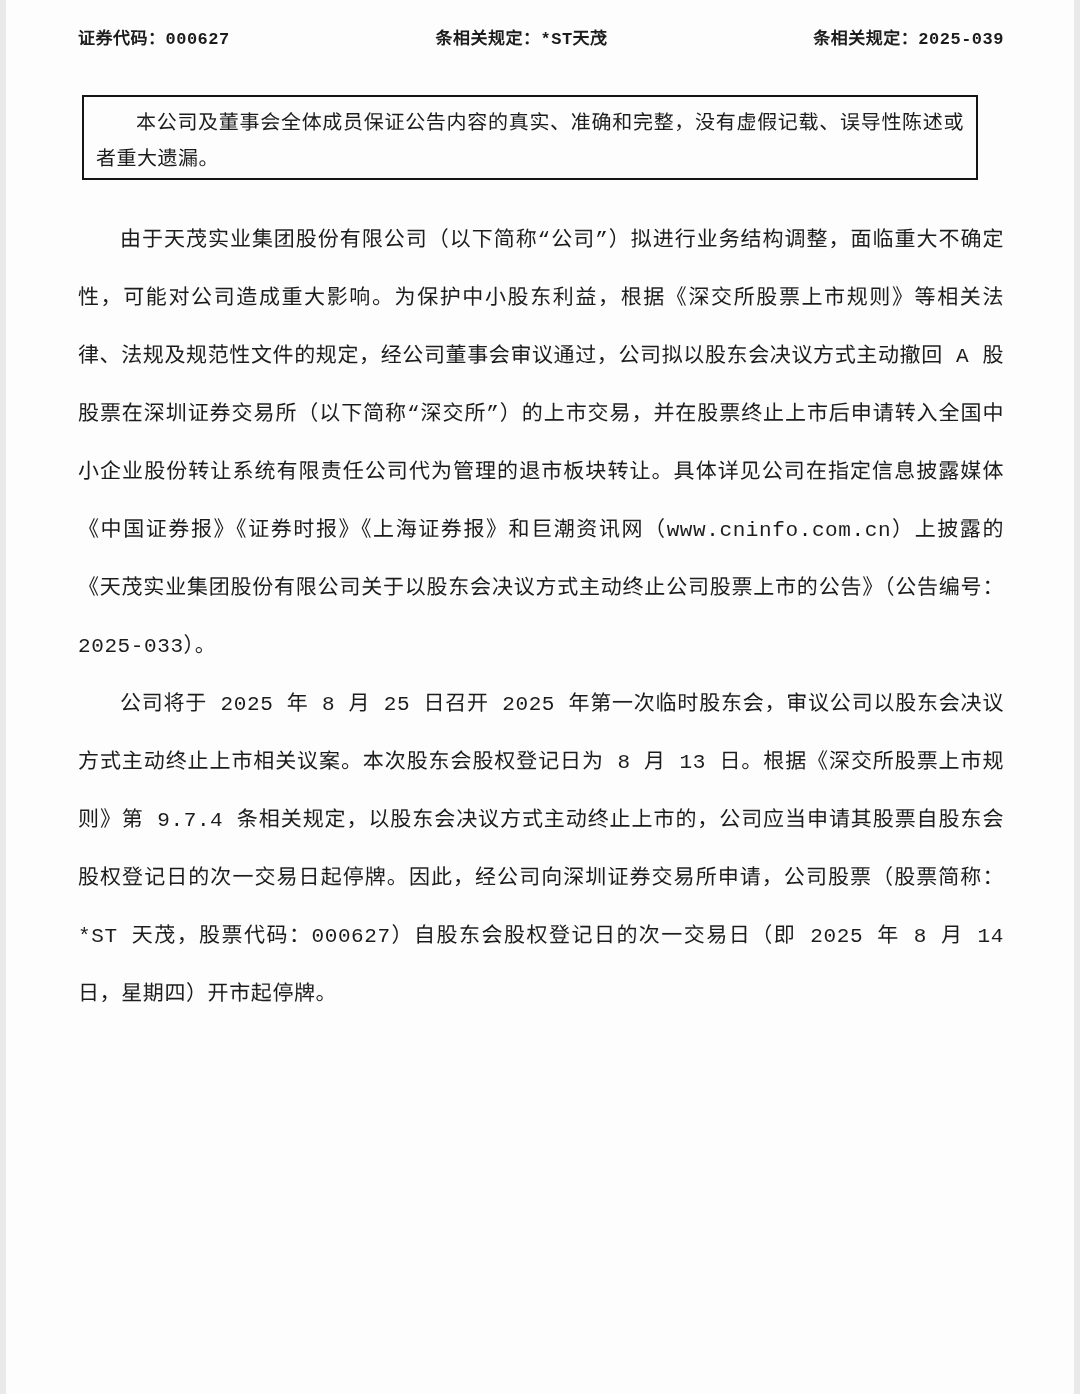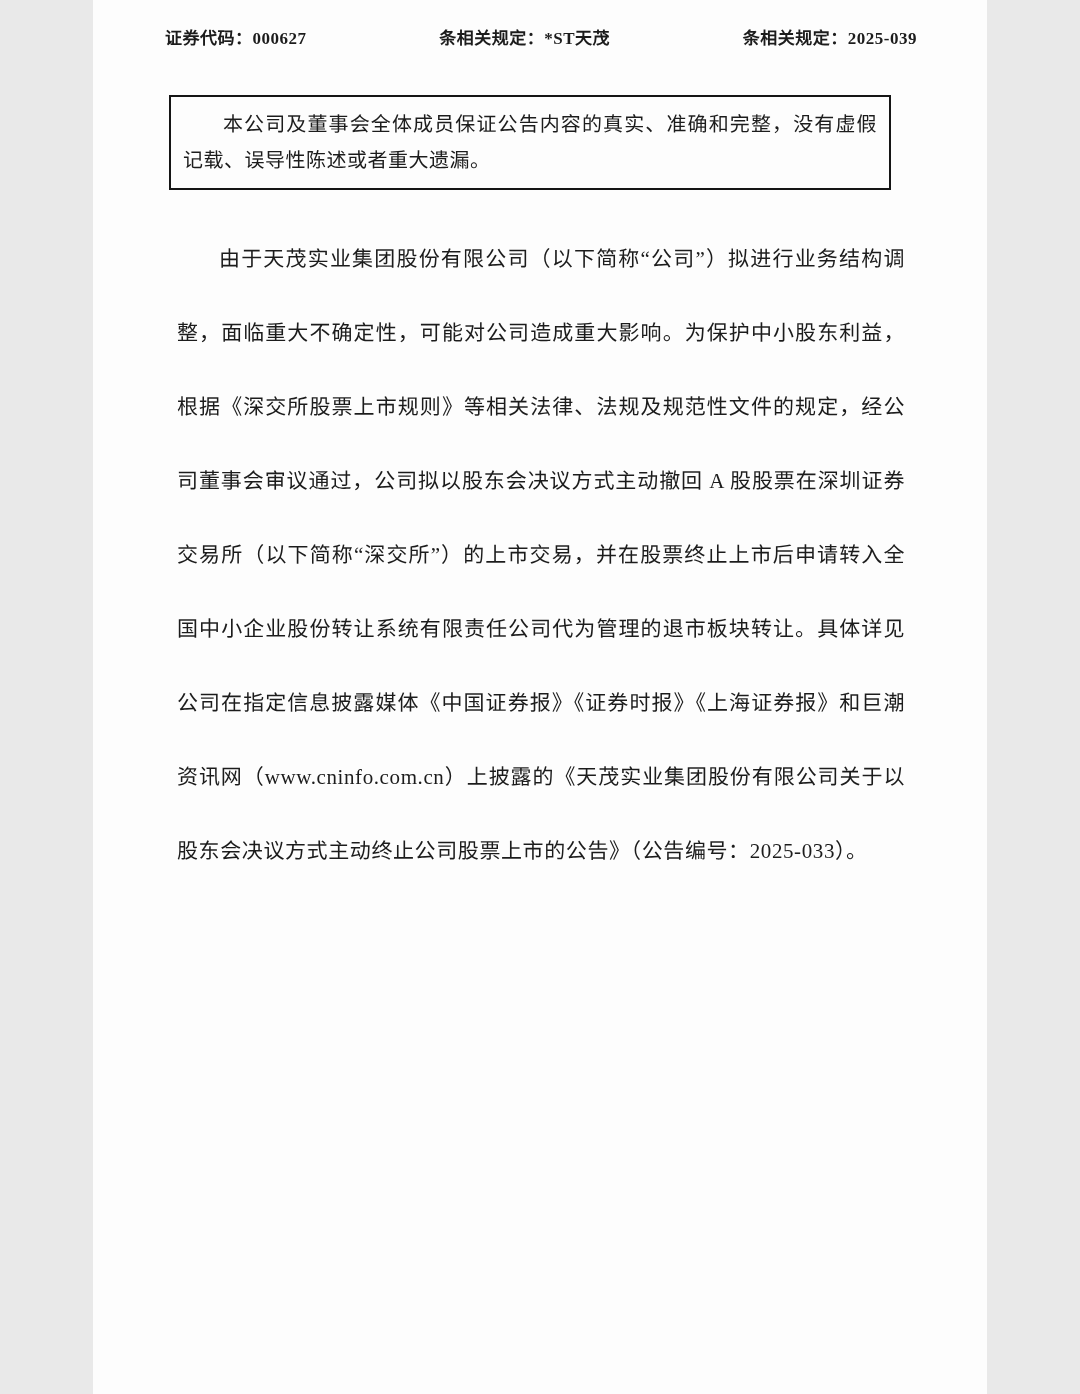--- a/index.html
+++ b/index.html
@@ -2,26 +2,26 @@
 <html lang="zh-CN"><head>
 <meta charset="utf-8">
 <style>
   html, body {
     margin: 0;
     padding: 0;
     background: #e9e9e9;
   }
   .page {
     position: relative;
-    width: 894px;
+    width: 1068px;
     height: 1394px;
     margin: 0 auto;
     background: #fdfdfd;
     color: #1c1c1c;
-    font-family: Liberation Serif, serif;
+    font-family: Liberation Mono, monospace;
     box-sizing: border-box;
     padding: 24px 70px 0 72px;
     overflow: hidden;
   }
   .doc-header {
     display: flex;
     justify-content: space-between;
     align-items: baseline;
     font-size: 17px;
     font-weight: bold;
@@ -41,34 +41,34 @@
     text-align: center;
     font-size: 25px;
     font-weight: bold;
     letter-spacing: 2px;
   }
   .disclaimer-box {
     margin-top: 46px;
     margin-left: 4px;
     margin-right: 26px;
     border: 2px solid #151515;
-    padding: 9px 12px 10px 12px;
+    padding: 9px 12px 0 12px;
     font-size: 20px;
     line-height: 36px;
     text-align: justify;
     text-indent: 2em;
     letter-spacing: 0.5px;
   }
   .body-text {
     margin-top: 32px;
   }
   .body-text p {
-    margin: 12px;
+    margin: 0;
     font-size: 21px;
-    line-height: 74px;
+    line-height: 58px;
     text-align: justify;
     text-indent: 2em;
     letter-spacing: 0.6px;
     word-break: break-word;
   }
 </style>
 </head>
 <body>
 
 <div class="page">
@@ -80,15 +80,16 @@
   </div>
 
 
 
   <div class="disclaimer-box">
     <span>本公司及董事会全体成员保证公告内容的真实、准确和完整，没有虚假记载、误导性陈述或者重大遗漏。</span>
   </div>
 
   <div class="body-text">
     <p>由于天茂实业集团股份有限公司（以下简称“公司”）拟进行业务结构调整，面临重大不确定性，可能对公司造成重大影响。为保护中小股东利益，根据《深交所股票上市规则》等相关法律、法规及规范性文件的规定，经公司董事会审议通过，公司拟以股东会决议方式主动撤回 A 股股票在深圳证券交易所（以下简称“深交所”）的上市交易，并在股票终止上市后申请转入全国中小企业股份转让系统有限责任公司代为管理的退市板块转让。具体详见公司在指定信息披露媒体《中国证券报》《证券时报》《上海证券报》和巨潮资讯网（www.cninfo.com.cn）上披露的《天茂实业集团股份有限公司关于以股东会决议方式主动终止公司股票上市的公告》（公告编号：2025-033）。</p>
+    <p>公司将于 2025 年 8 月 25 日召开 2025 年第一次临时股东会，审议公司以股东会决议方式主动终止上市相关议案。本次股东会股权登记日为 8 月 13 日。根据《深交所股票上市规则》第 9.7.4 条相关规定，以股东会决议方式主动终止上市的，公司应当申请其股票自股东会股权登记日的次一交易日起停牌。因此，经公司向深圳证券交易所申请，公司股票（股票简称：*ST 天茂，股票代码：000627）自股东会股权登记日的次一交易日（即 2025 年 8 月 14 日，星期四）开市起停牌。</p>
   </div>
 
 </div>
 
 </body></html>

